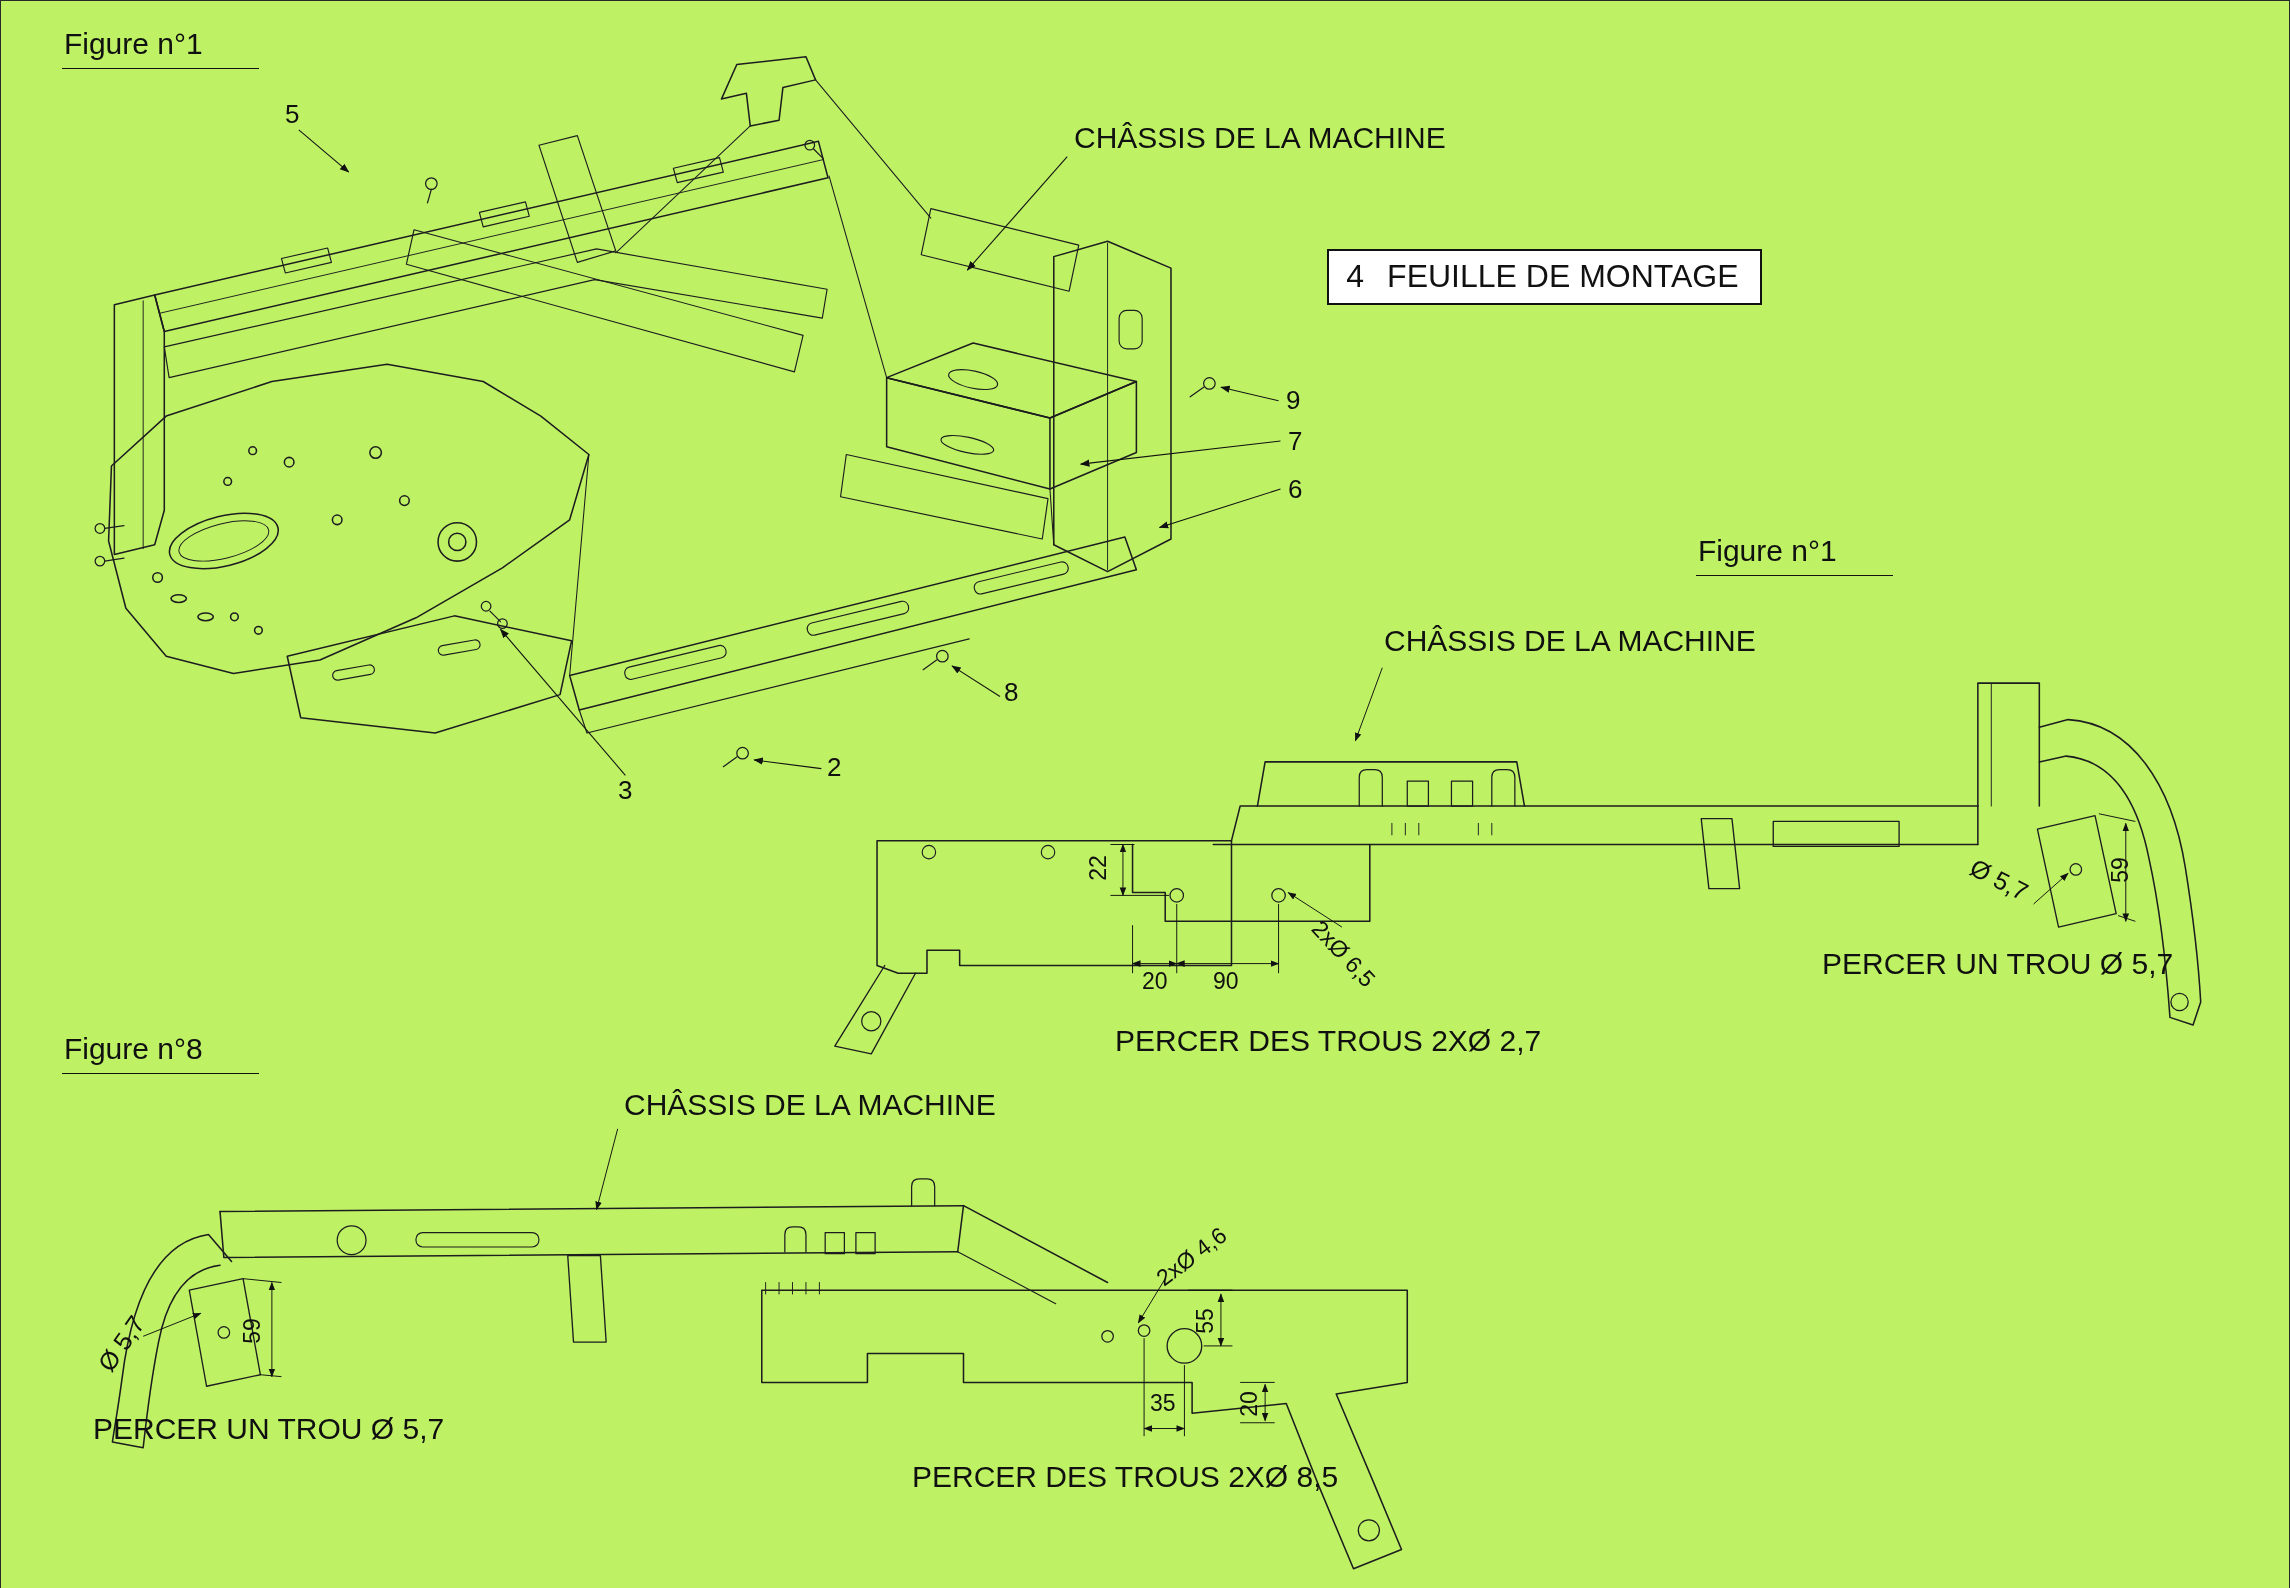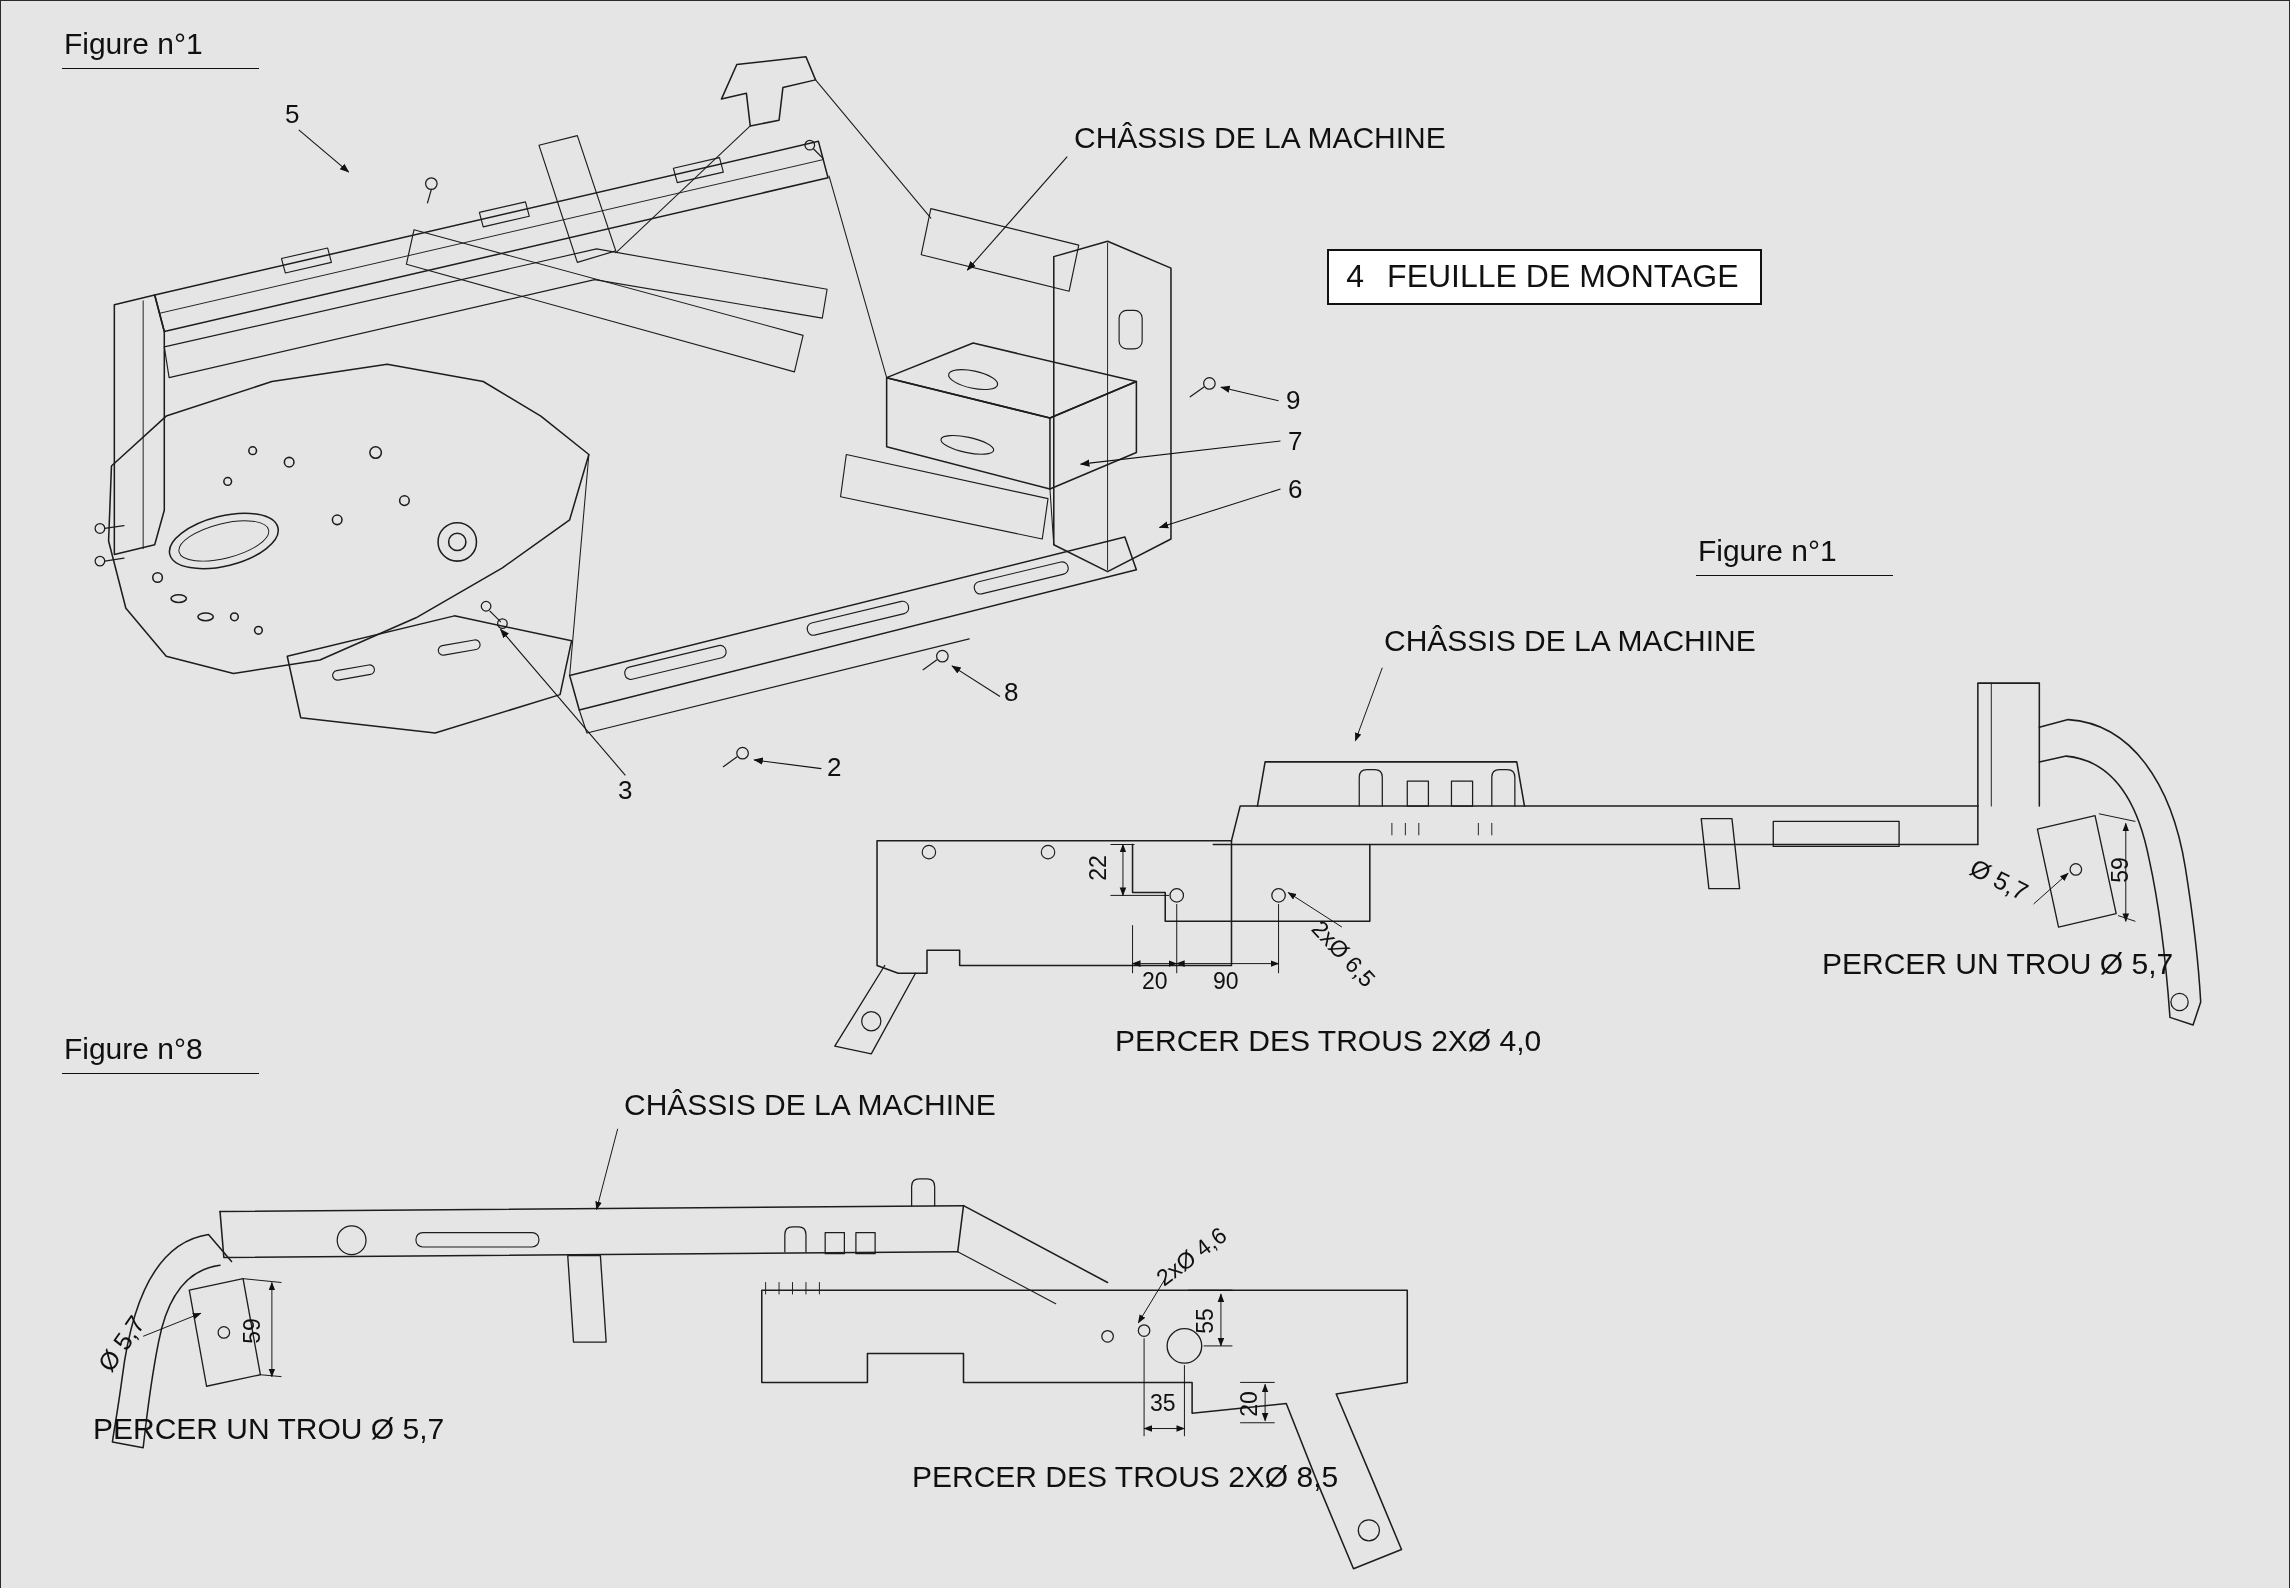--- a/index.html
+++ b/index.html
@@ -1,17 +1,17 @@
 <!DOCTYPE html>
 <html><head>
 <meta charset="utf-8">
 <style>
   *{margin:0;padding:0;box-sizing:border-box}
   html,body{width:2290px;height:1589px;background:#fff;font-family:"Liberation Sans","DejaVu Sans",sans-serif}
-  #sheet{position:relative;width:2290px;height:1589px;background:#e5e5e5;border:1.9px solid #2a2a2a;overflow:hidden;color:#111}
+  #sheet{position:relative;width:2290px;height:1589px;background:#bef264;border:1.9px solid #2a2a2a;overflow:hidden;color:#111}
   svg.linework{position:absolute;left:0;top:0;width:2290px;height:1589px}
   .lbl{position:absolute;white-space:nowrap;color:#101010;line-height:1.05}
   .fig-title{font-size:30px;border-bottom:1.9px solid #111;padding:0 56px 8.6px 1.9px}
   .chassis{font-size:30px}
   .note{font-size:30px}
   .dim{font-size:23px}
   .dim-md{font-size:25px}
   .callout{font-size:26px}
   .vert{transform:rotate(-90deg)}
   #montage-box{position:absolute;left:1326px;top:248px;border:2.9px solid #111;padding:6.7px 21px 8.6px 17.3px;display:flex;gap:23px;align-items:baseline;font-size:32px;background:#fff}
@@ -246,21 +246,21 @@
   <div class="lbl fig-title" style="left:1695px;top:534px">Figure n°1</div>
   <div class="lbl chassis" style="left:1383px;top:624px">CHÂSSIS DE LA MACHINE</div>
 
   <div class="lbl dim vert" style="left:1084px;top:855px">22</div>
   <div class="lbl dim" style="left:1141px;top:968px">20</div>
   <div class="lbl dim" style="left:1212px;top:968px">90</div>
   <div class="lbl dim" style="left:1324px;top:915px;transform:rotate(47deg);transform-origin:left top">2xØ 6,5</div>
   <div class="lbl dim-md" style="left:1977px;top:853px;transform:rotate(27deg);transform-origin:left top">Ø 5,7</div>
   <div class="lbl dim vert" style="left:2106px;top:857px">59</div>
   <div class="lbl note" style="left:1821px;top:947px">PERCER UN TROU Ø 5,7</div>
-  <div class="lbl note" style="left:1114px;top:1024px">PERCER DES TROUS 2XØ 4,0</div>
+  <div class="lbl note" style="left:1114px;top:1024px">PERCER DES TROUS 2XØ 2,7</div>
 
   <div class="lbl fig-title" style="left:61px;top:1032px">Figure n°8</div>
   <div class="lbl chassis" style="left:623px;top:1088px">CHÂSSIS DE LA MACHINE</div>
 
   <div class="lbl dim-md" style="left:92px;top:1360px;transform:rotate(-55deg);transform-origin:left top">Ø 5,7</div>
   <div class="lbl dim vert" style="left:238px;top:1318px">59</div>
   <div class="lbl note" style="left:92px;top:1412px">PERCER UN TROU Ø 5,7</div>
   <div class="lbl dim" style="left:1151px;top:1270px;transform:rotate(-37deg);transform-origin:left top">2xØ 4,6</div>
   <div class="lbl dim vert" style="left:1191px;top:1308px">55</div>
   <div class="lbl dim vert" style="left:1235px;top:1391px">20</div>

